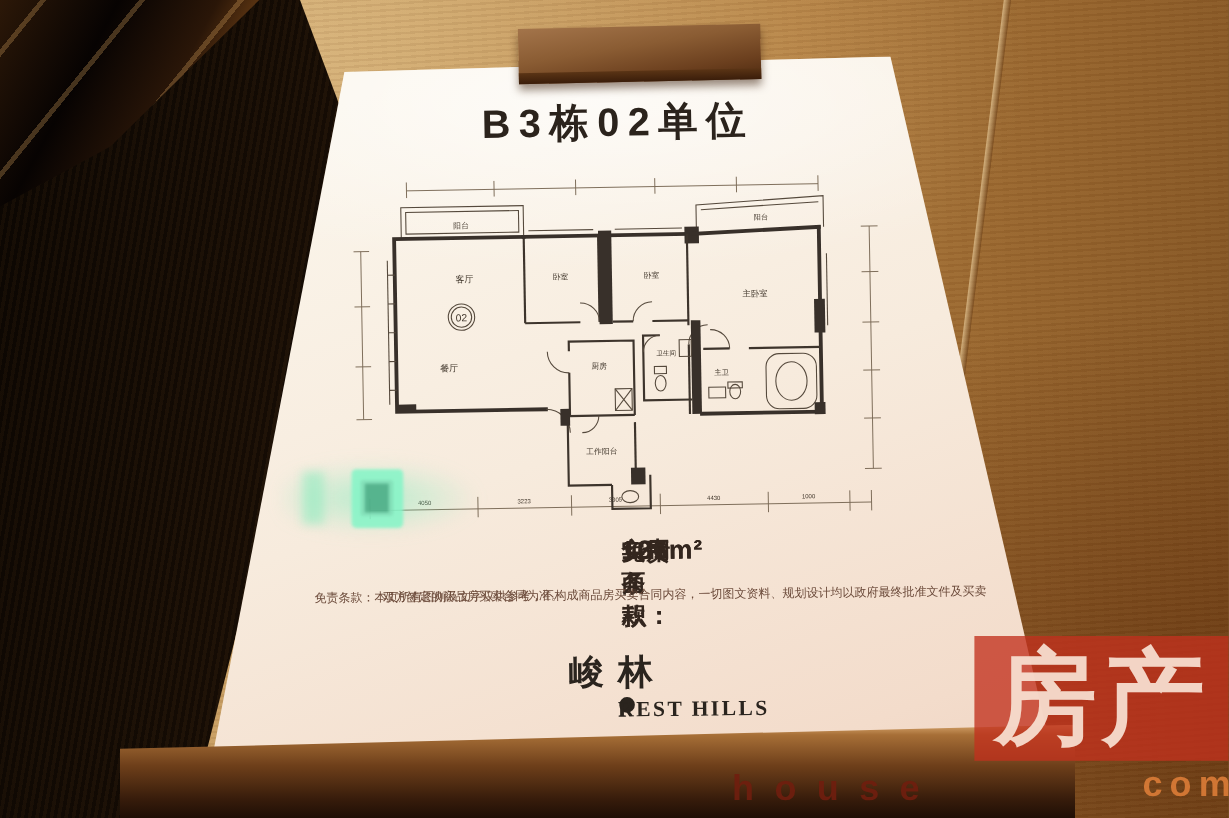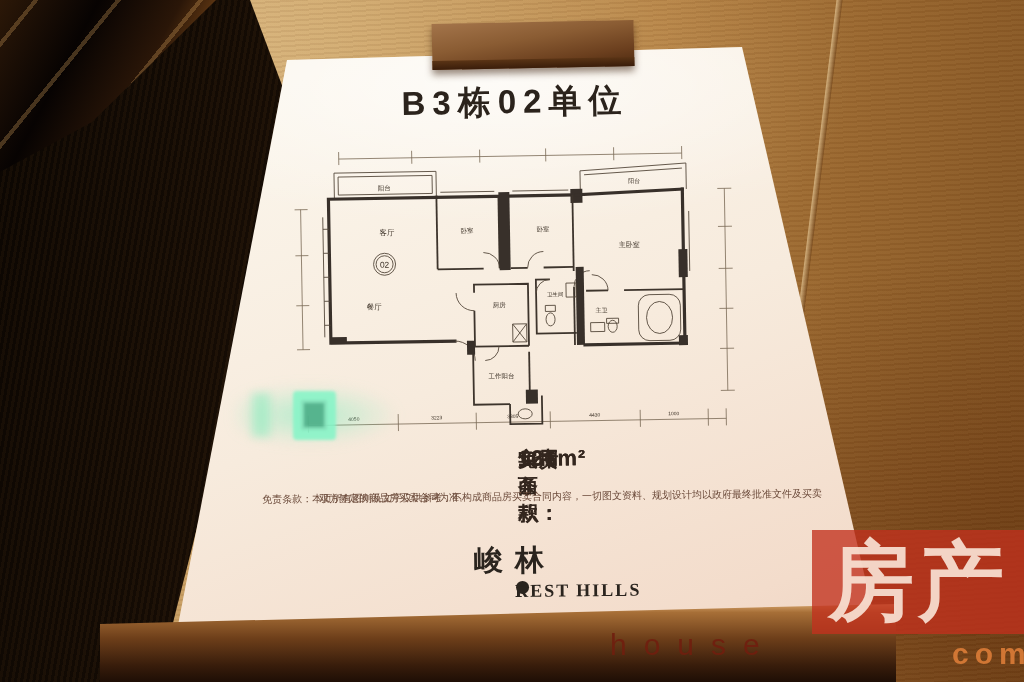--- a/index.html
+++ b/index.html
@@ -89,21 +89,21 @@
     clip-path:polygon(0 22px,100% 2px,100% 80px,0 80px);
     background:linear-gradient(to bottom,#e0b077 0%,#a76f37 13%,#6e3f1a 45%,#371c0b 80%,#1e0e05 100%);}
 
   
   .wm-cn-left{left:604px;top:526px;font-size:98px;font-weight:700;letter-spacing:5px;
     font-family:"Liberation Serif",serif;color:rgba(238,118,102,0.60);}
   .wm-box{left:812px;top:530px;width:212px;height:104px;background:rgba(193,49,30,0.78);
     display:flex;align-items:center;justify-content:center;}
   .wm-box span{position:static;font-size:86px;font-weight:700;font-family:"Liberation Serif",serif;
     color:rgba(249,226,212,0.92);letter-spacing:4px;}
-  .wm-en-left{left:610px;top:628px;font-size:30px;font-weight:400;letter-spacing:17px;
+  .wm-en-left{left:610px;top:641px;font-size:30px;font-weight:700;letter-spacing:17px;
     color:rgba(112,30,14,0.9);}
   .wm-en-right{left:952px;top:637px;font-size:30px;font-weight:700;letter-spacing:6px;
     color:rgba(219,124,55,0.9);}
 </style>
 </head>
 <body>
 
 <div id="stage">
 
   <div class="wall"></div>

